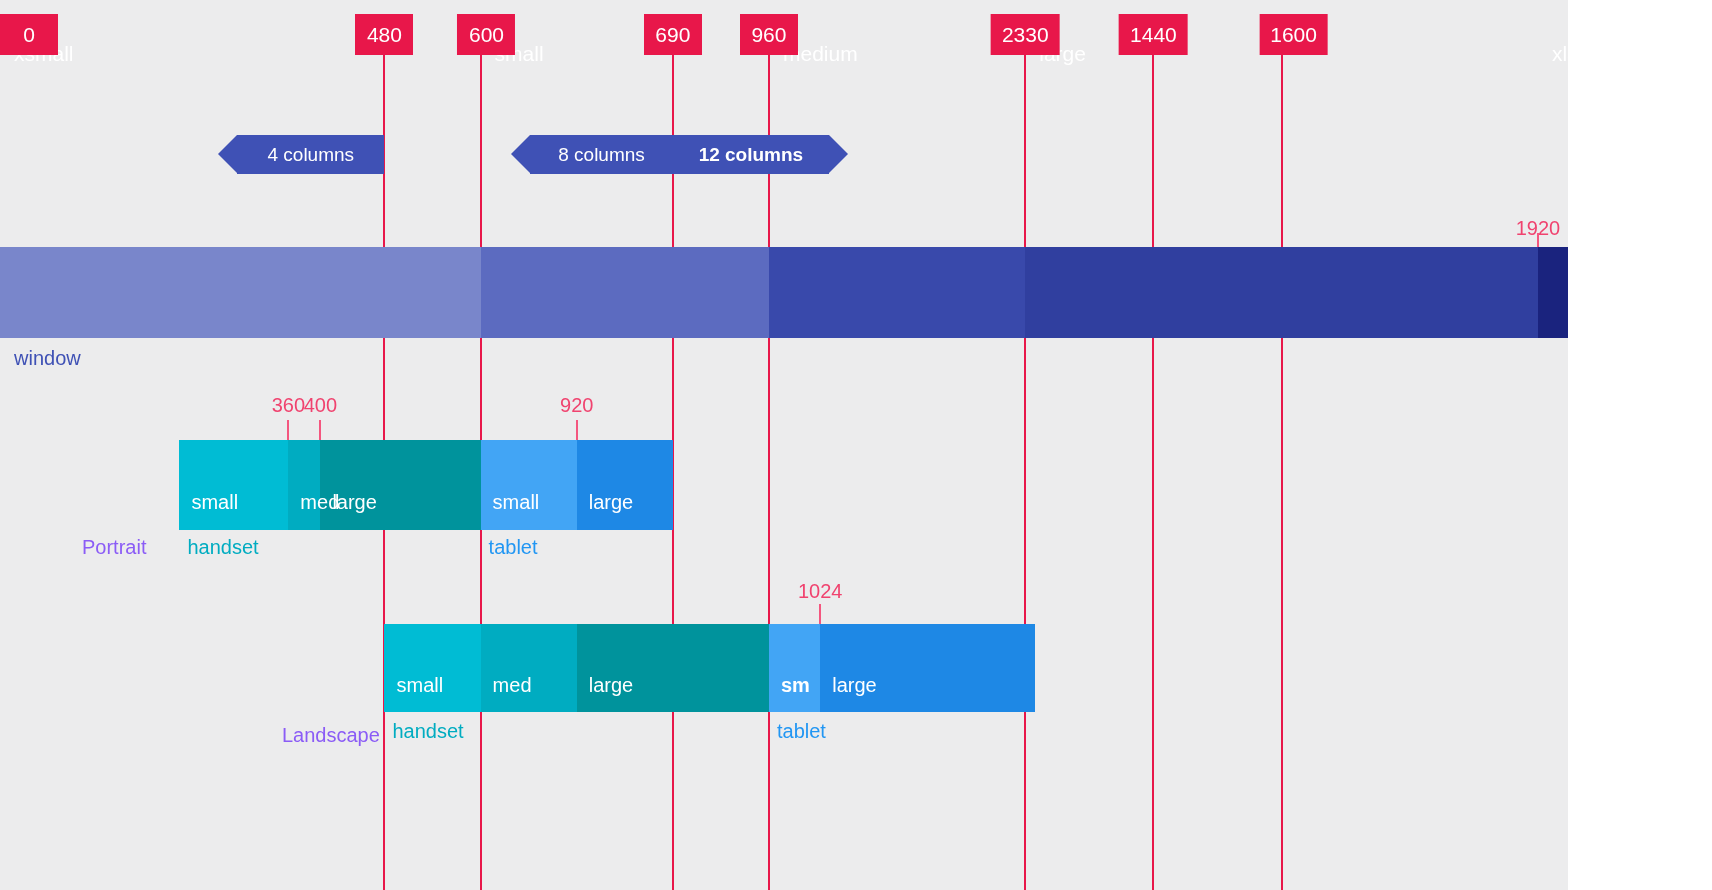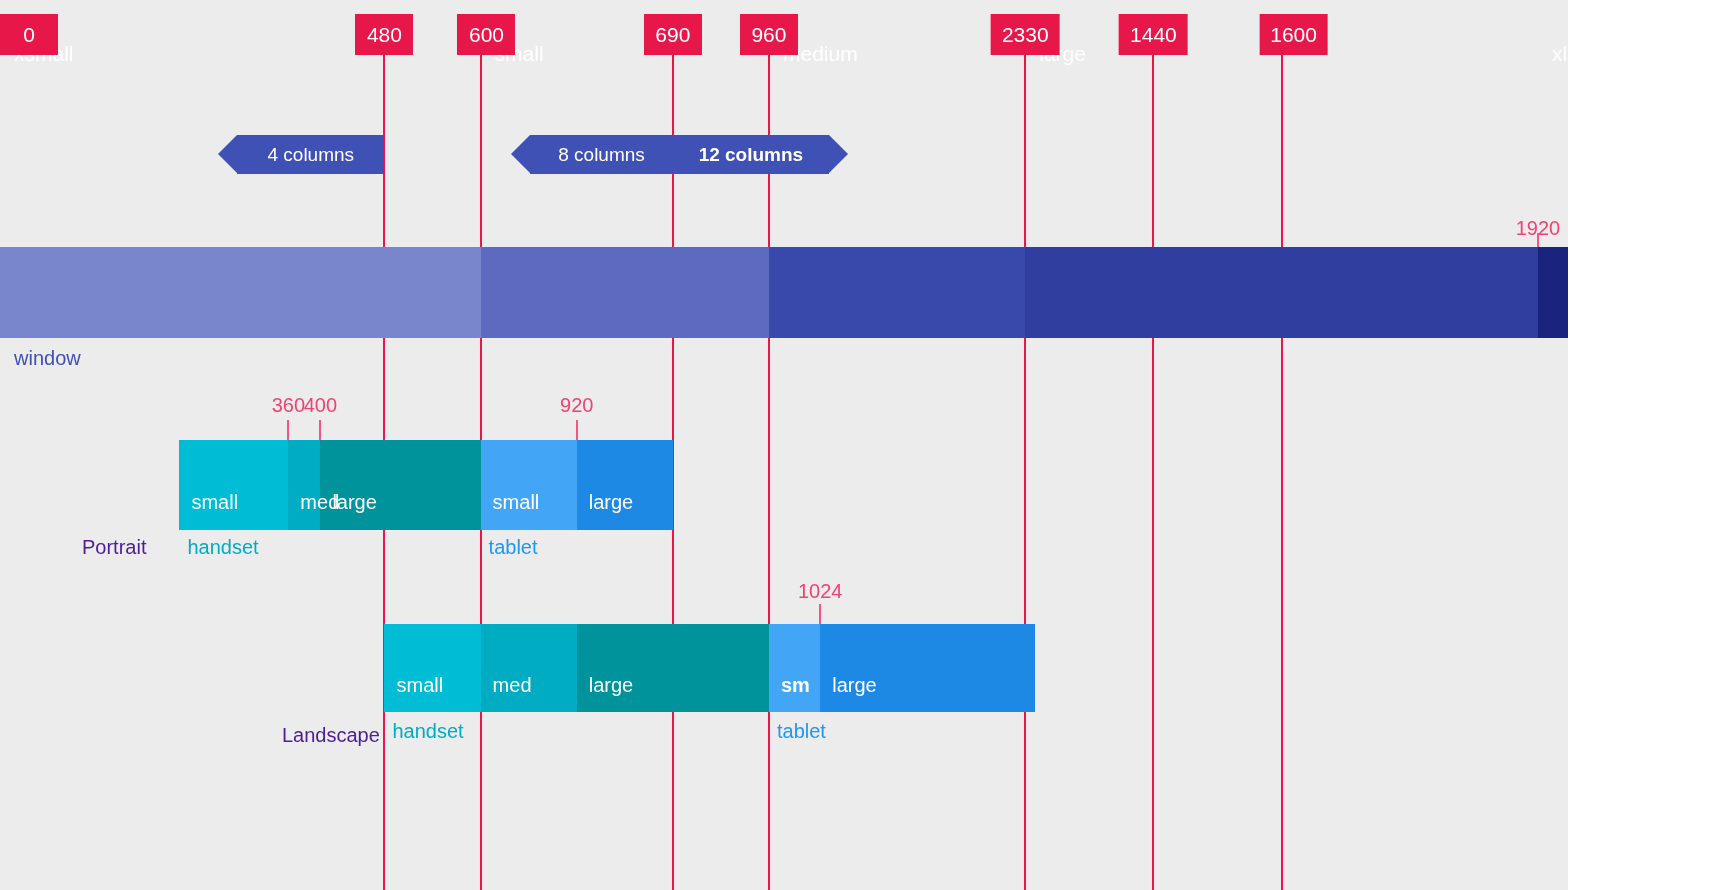--- a/index.html
+++ b/index.html
@@ -128,21 +128,21 @@
     z-index:3;
   }
 
   
   .grp-caption {
     position:absolute;
     font-size:20px;
     white-space:nowrap;
     z-index:3;
   }
-  .grp-caption.pink  { color:#4c1d95; }
+  .grp-caption.pink  { color:#8b5cf6; }
 </style>
 </head>
 <body>
 
 <div id="stage">
 
   <div id="vrules">
       <div class="vrule" style="left: 383.48px;"></div>
       <div class="vrule" style="left: 479.6px;"></div>
       <div class="vrule" style="left: 671.84px;"></div>

